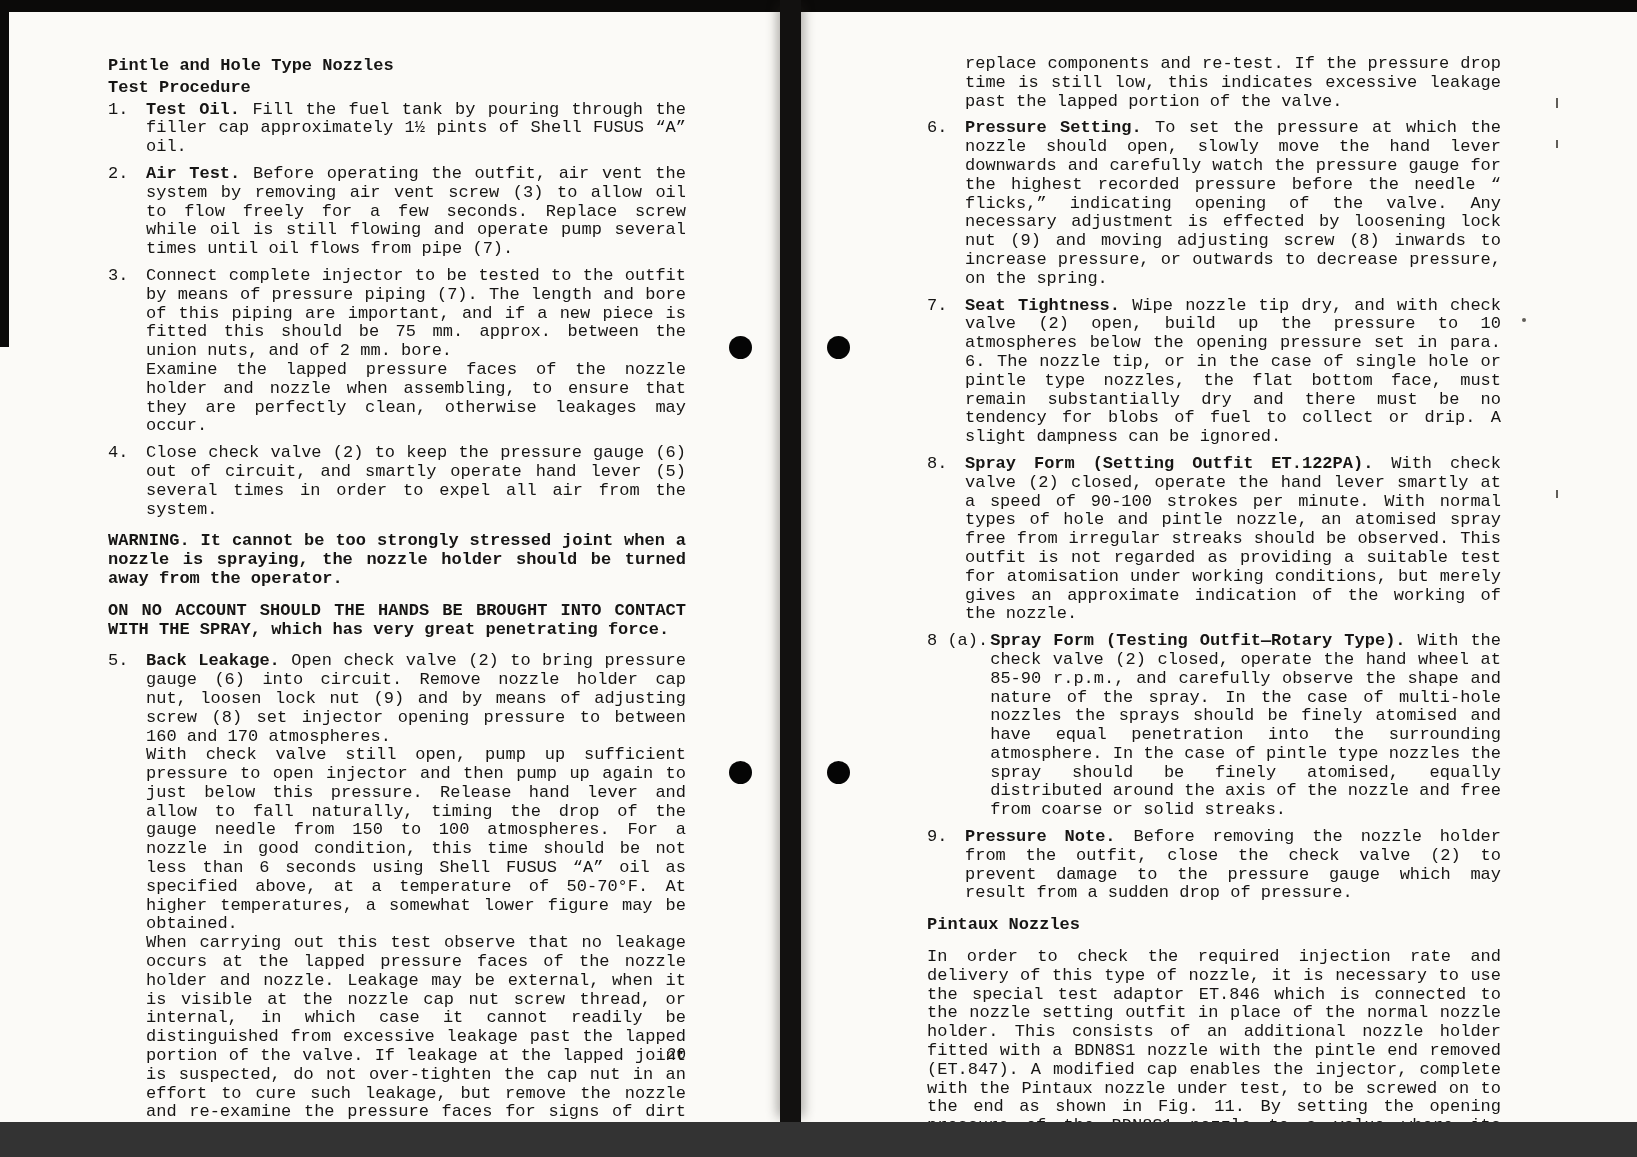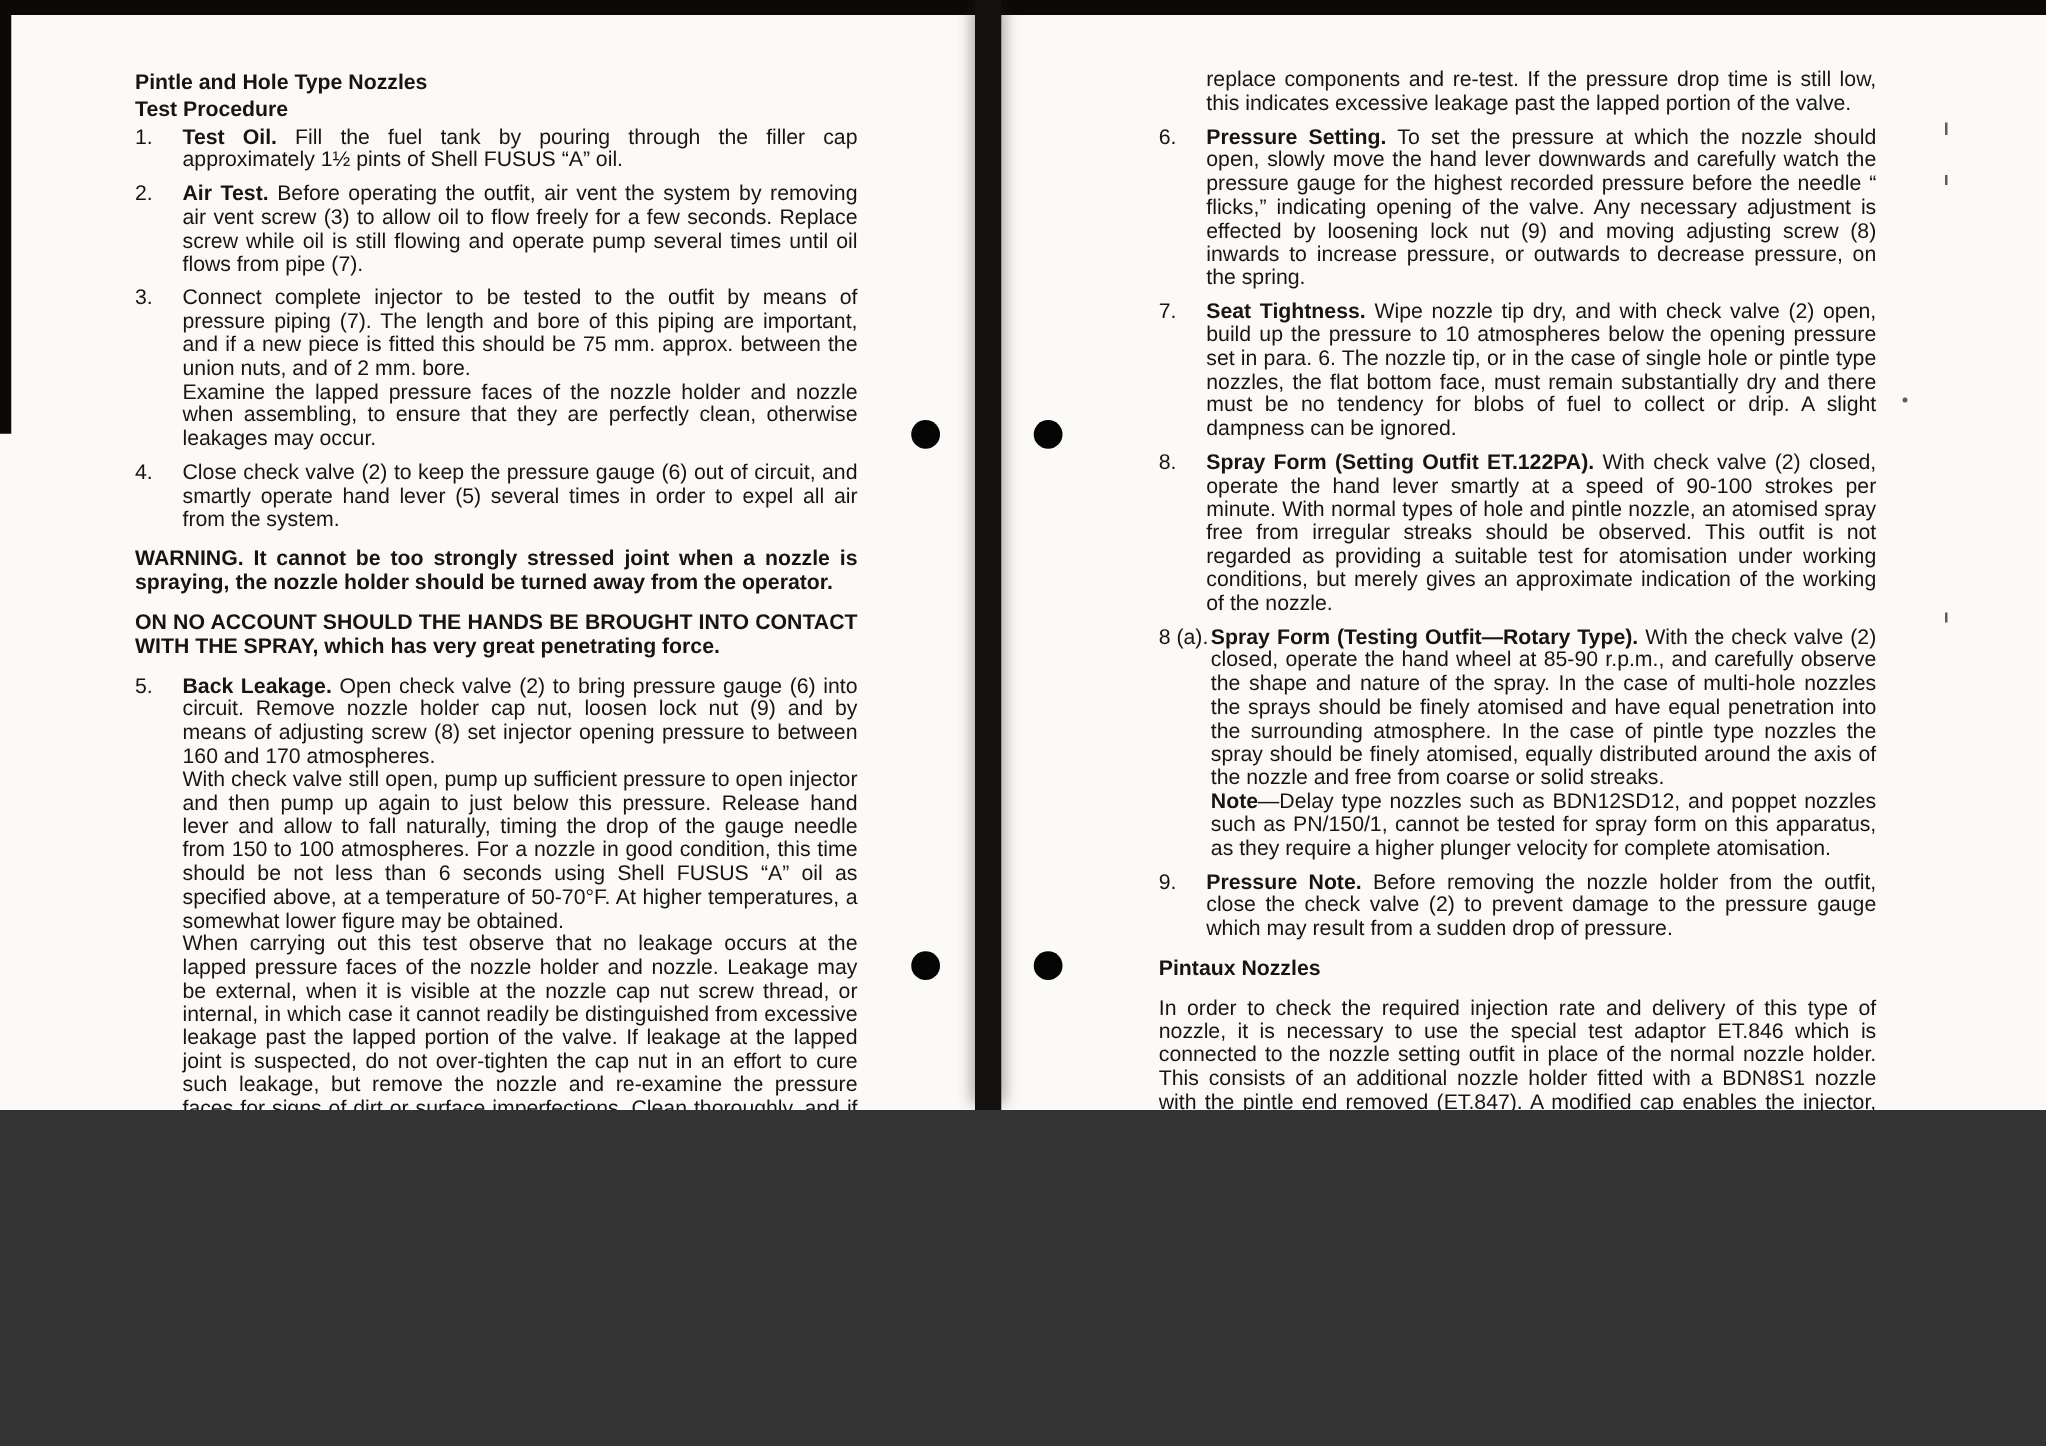--- a/index.html
+++ b/index.html
@@ -4,24 +4,24 @@
 <style>
   :root{
     --ink:#161514;
     --page:#fbfaf7;
     --black:#0b0a09;
   }
   *{box-sizing:border-box;}
   html,body{margin:0;padding:0;background:#333;}
   .spread{
     position:relative;
-    width:1637px;height:888px;
+    width:1637px;height:1122px;
     background:var(--page);
     overflow:hidden;
-    font-family:Liberation Sans, sans-serif;
+    font-family:Liberation Mono, monospace;
     color:var(--ink);
   }
   
   .bar-top{position:absolute;left:0;top:0;width:100%;height:12px;background:var(--black);}
   .bar-bottom{position:absolute;left:0;top:1129px;width:100%;height:28px;background:var(--black);}
   .edge-left{position:absolute;left:0;top:0;width:9px;height:347px;background:var(--black);}
   .gutter{
     position:absolute;left:780px;top:0;width:21px;height:100%;
     background:#121110;
     box-shadow:-7px 0 12px -5px rgba(40,35,30,.45), 7px 0 12px -5px rgba(40,35,30,.45);
@@ -149,21 +149,20 @@
       <div class="block item">
         <div class="num">8.</div>
         <div class="ibody">
           <p><strong>Spray Form (Setting Outfit ET.122PA).</strong><span> With check valve (2) closed, operate the hand lever smartly at a speed of 90-100 strokes per minute.  With normal types of hole and pintle nozzle, an atomised spray free from irregular streaks should be observed. This outfit is not regarded as providing a suitable test for atomisation under working conditions, but merely gives an approximate indication of the working of the nozzle.</span></p>
         </div>
       </div>
       <div class="block item">
         <div class="num">8 (a).</div>
         <div class="ibody">
           <p><strong>Spray Form (Testing Outfit—Rotary Type).</strong><span> With the check valve (2) closed, operate the hand wheel at 85-90 r.p.m., and carefully observe the shape and nature of the spray.  In the case of multi-hole nozzles the sprays should be finely atomised and have equal penetration into the surrounding atmosphere.  In the case of pintle type nozzles the spray should be finely atomised, equally distributed around the axis of the nozzle and free from coarse or solid streaks.</span></p>
-          <p><strong>Note</strong><span>—Delay type nozzles such as BDN12SD12, and poppet nozzles such as PN/150/1, cannot be tested for spray form on this apparatus, as they require a higher plunger velocity for complete atomisation.</span></p>
         </div>
       </div>
       <div class="block item">
         <div class="num">9.</div>
         <div class="ibody">
           <p><strong>Pressure Note.</strong><span> Before removing the nozzle holder from the outfit, close the check valve (2) to prevent damage to the pressure gauge which may result from a sudden drop of pressure.</span></p>
         </div>
       </div>
       <div class="block heading">
         <p><strong>Pintaux Nozzles</strong></p>

